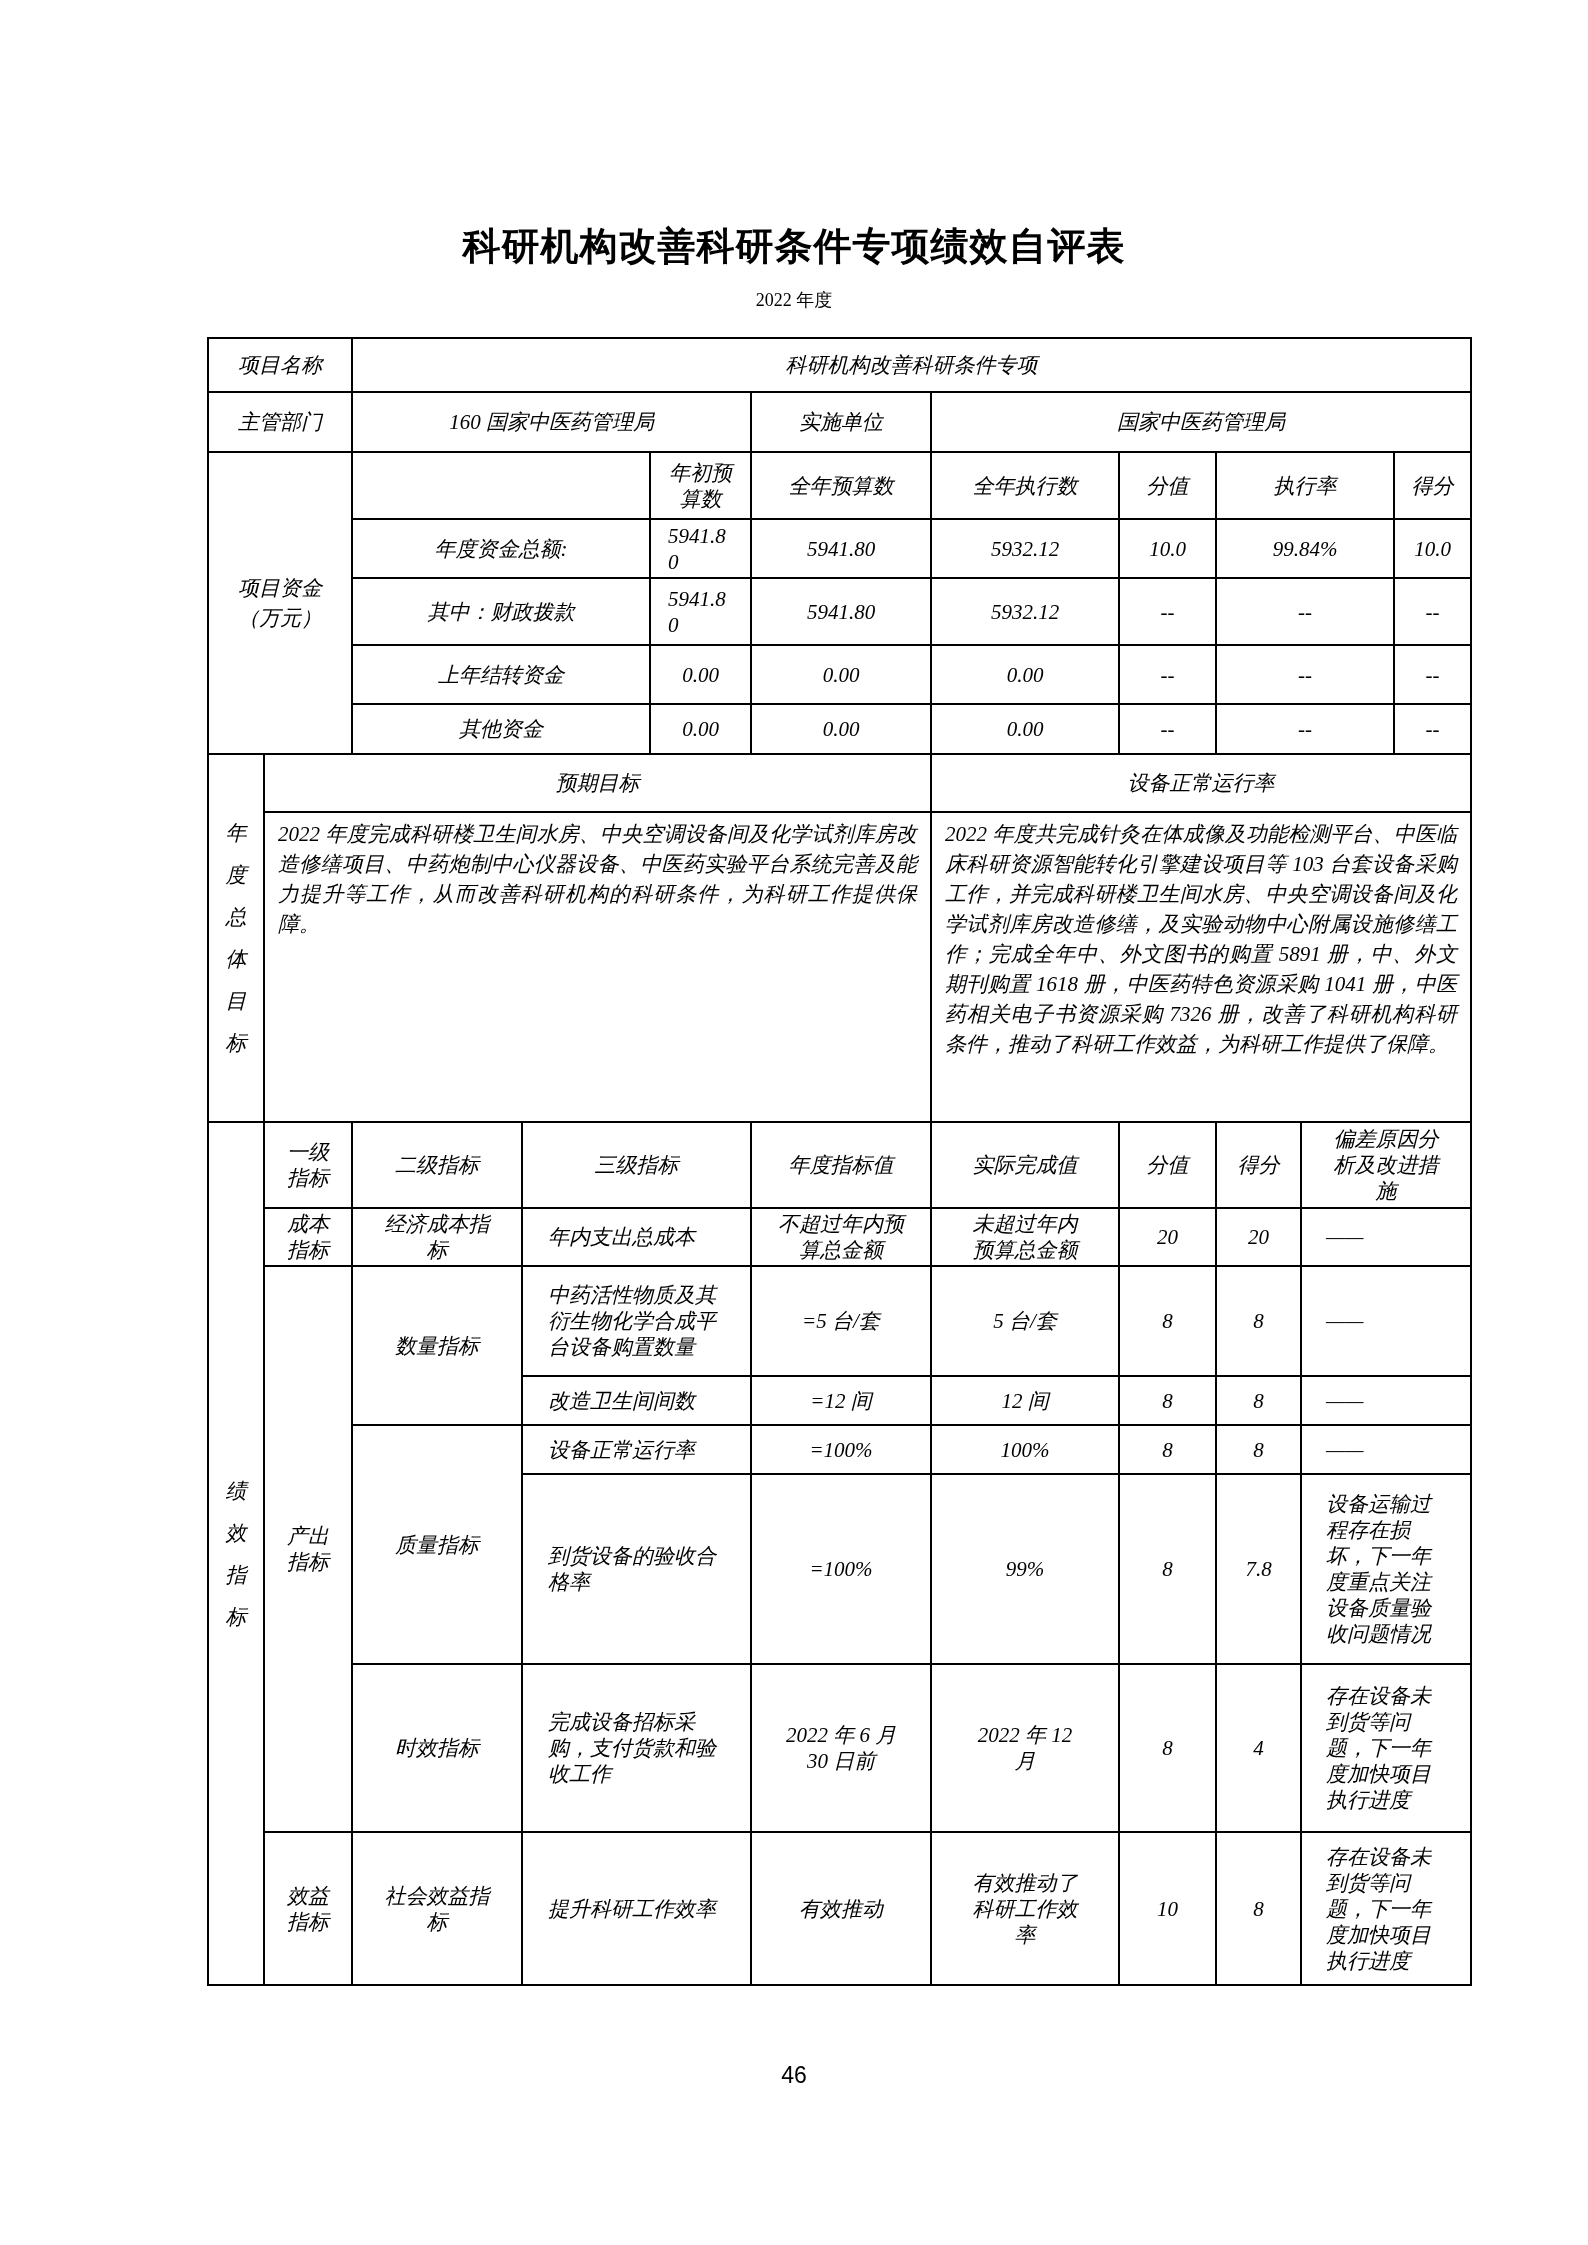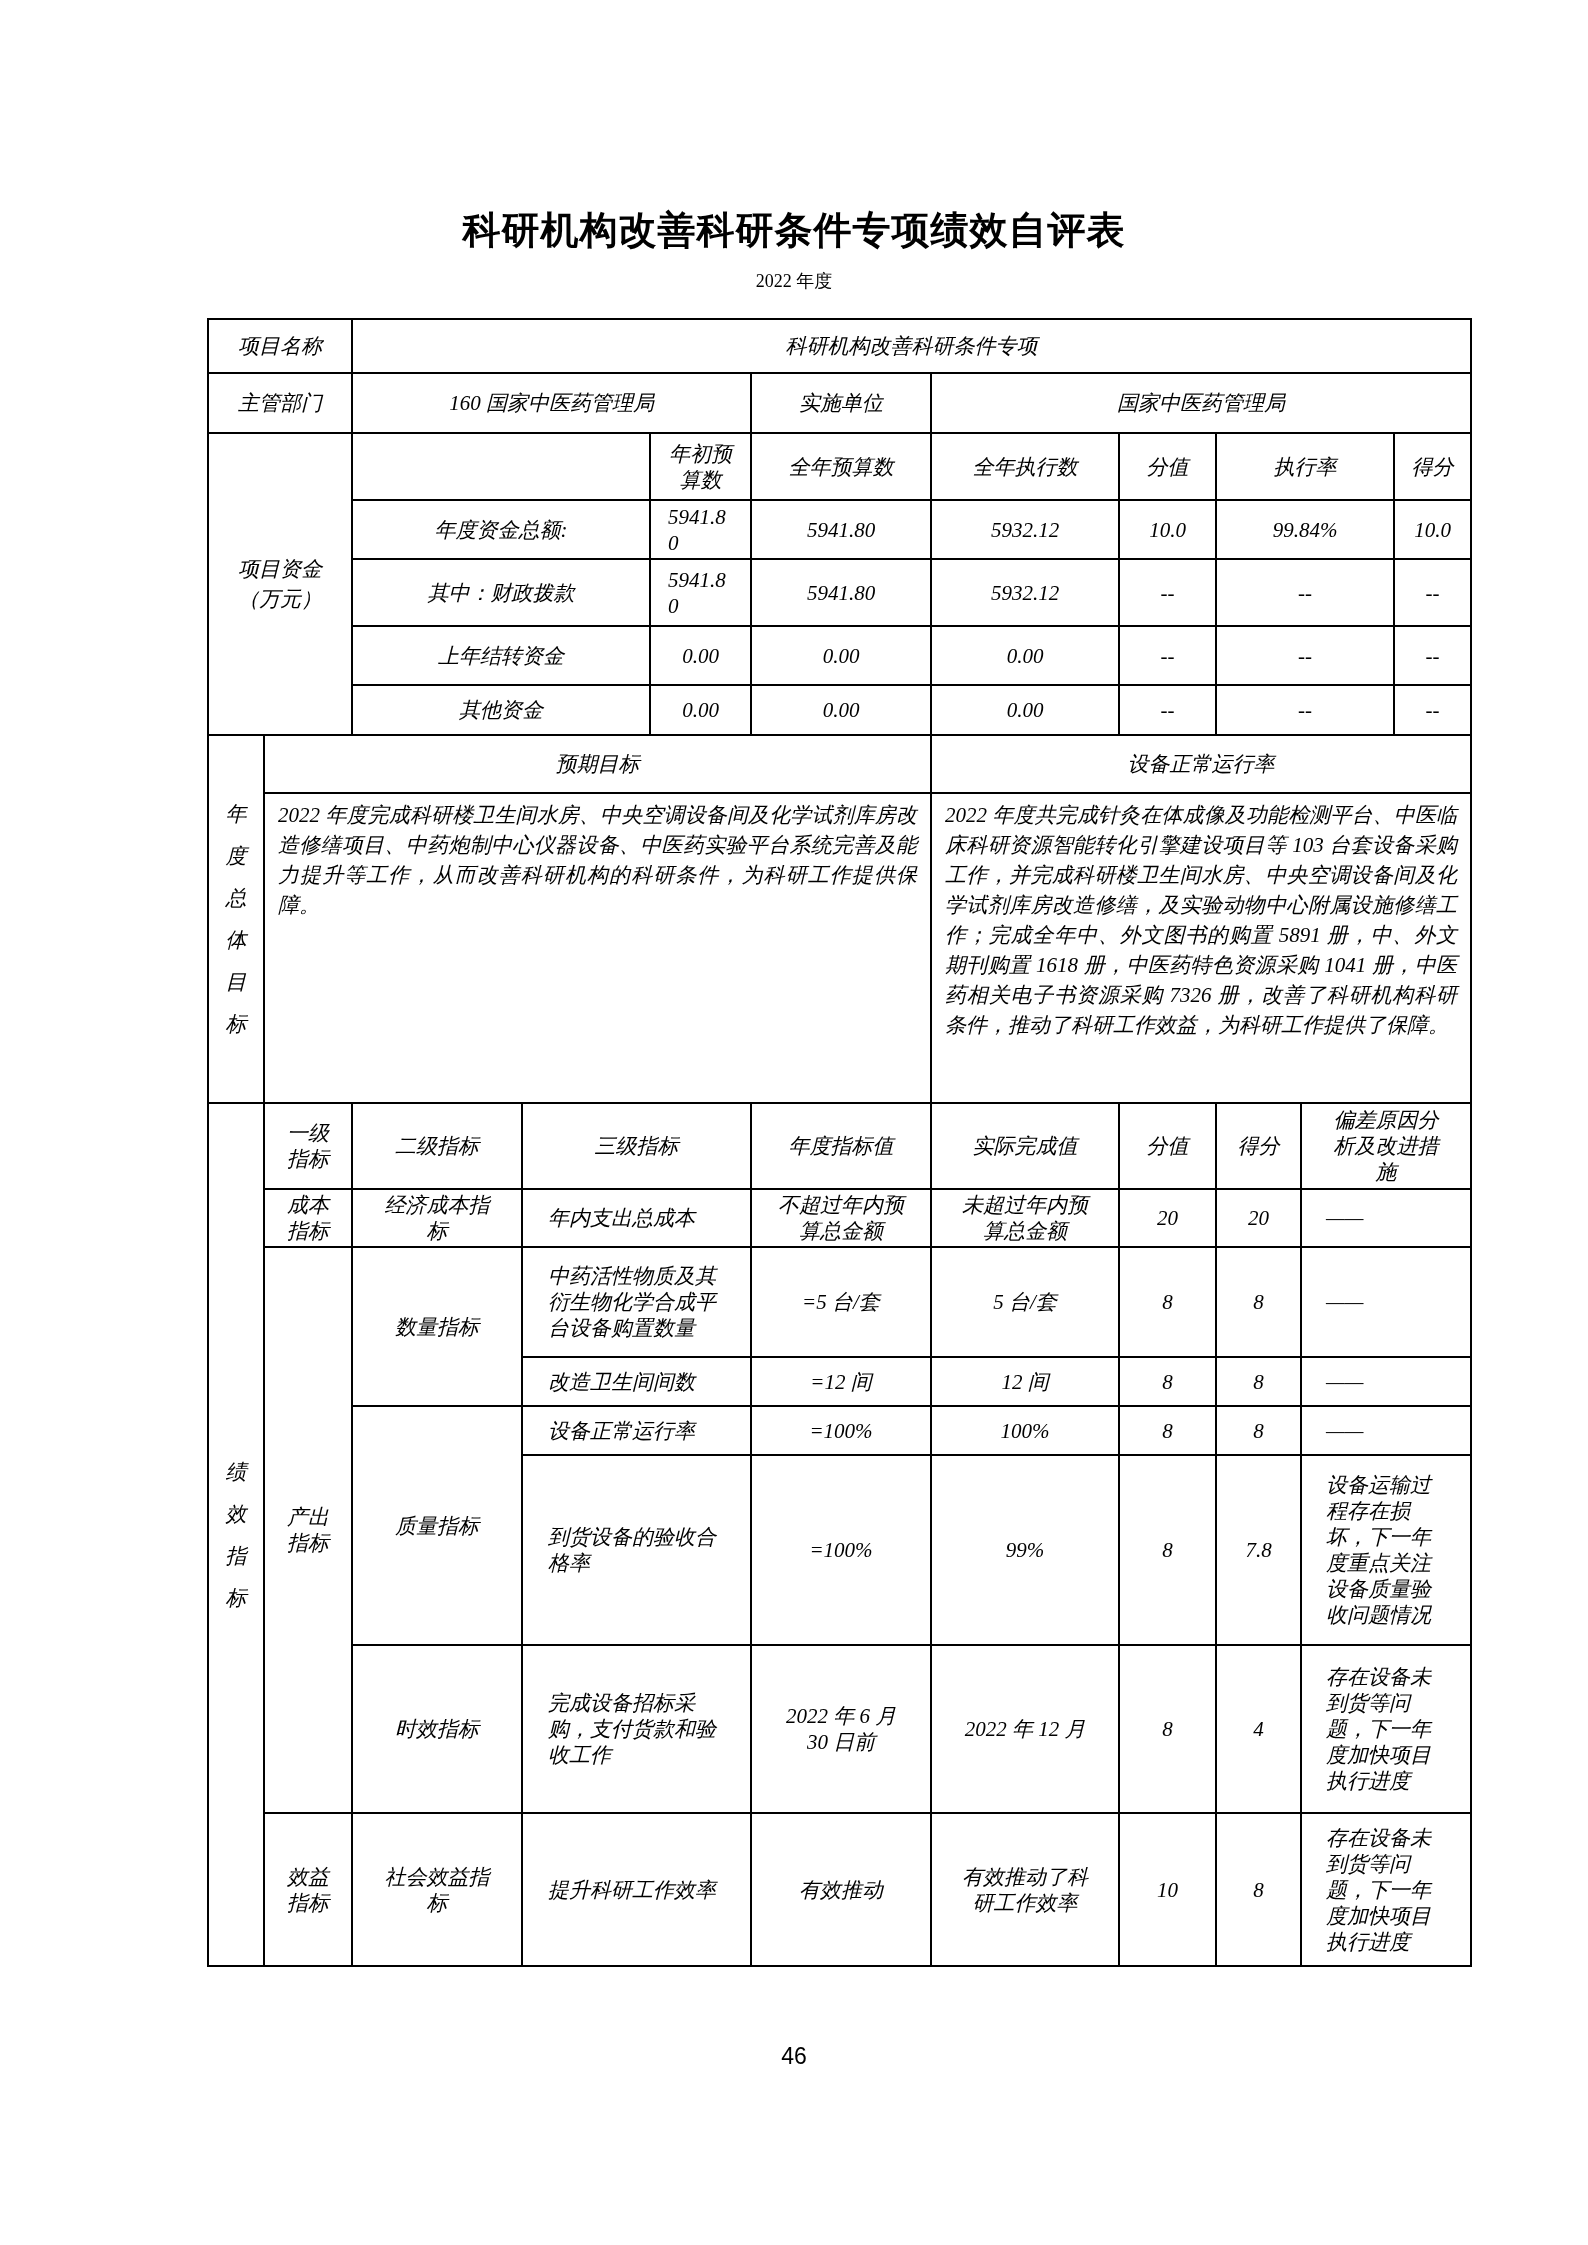--- a/index.html
+++ b/index.html
@@ -5,21 +5,21 @@
   html,body { margin:0; padding:0; background:#ffffff; }
   .page {
     position:relative;
     width:1588px; height:2245px;
     background:#ffffff;
     overflow:hidden;
     font-family:"Liberation Serif","DejaVu Serif",serif;
     color:#000;
   }
   .doc-title {
-    margin:0; padding-top:205px;
+    margin:16px; padding-top:205px;
     text-align:center;
     font-size:38px; font-weight:bold;
     letter-spacing:1px;
   }
   .doc-subtitle {
     margin-top:13px;
     text-align:center;
     font-size:18px;
   }
   table.main {
@@ -45,21 +45,21 @@
   
   .fund-label { padding:2px 22px; line-height:30px; }
   
   .lvl1 { padding:2px 20px; }
   
   .lvl2 { padding:2px 24px; }
   
   .l3cell { padding:2px 25px; text-align:left; }
   
   .tgt { padding:2px 24px; }
-  .act { padding:2px 28px; }
+  .act { padding:2px 38px; }
   
   .dev  { padding:2px 24px; text-align:left; }
   .devh { padding:2px 24px; }
   
   .ycys { padding:2px 17px; word-break:break-all; text-align:left; }
   .ycysh { padding:2px 17px; }
   
   .goal-text {
     text-align:justify;
     vertical-align:top;

